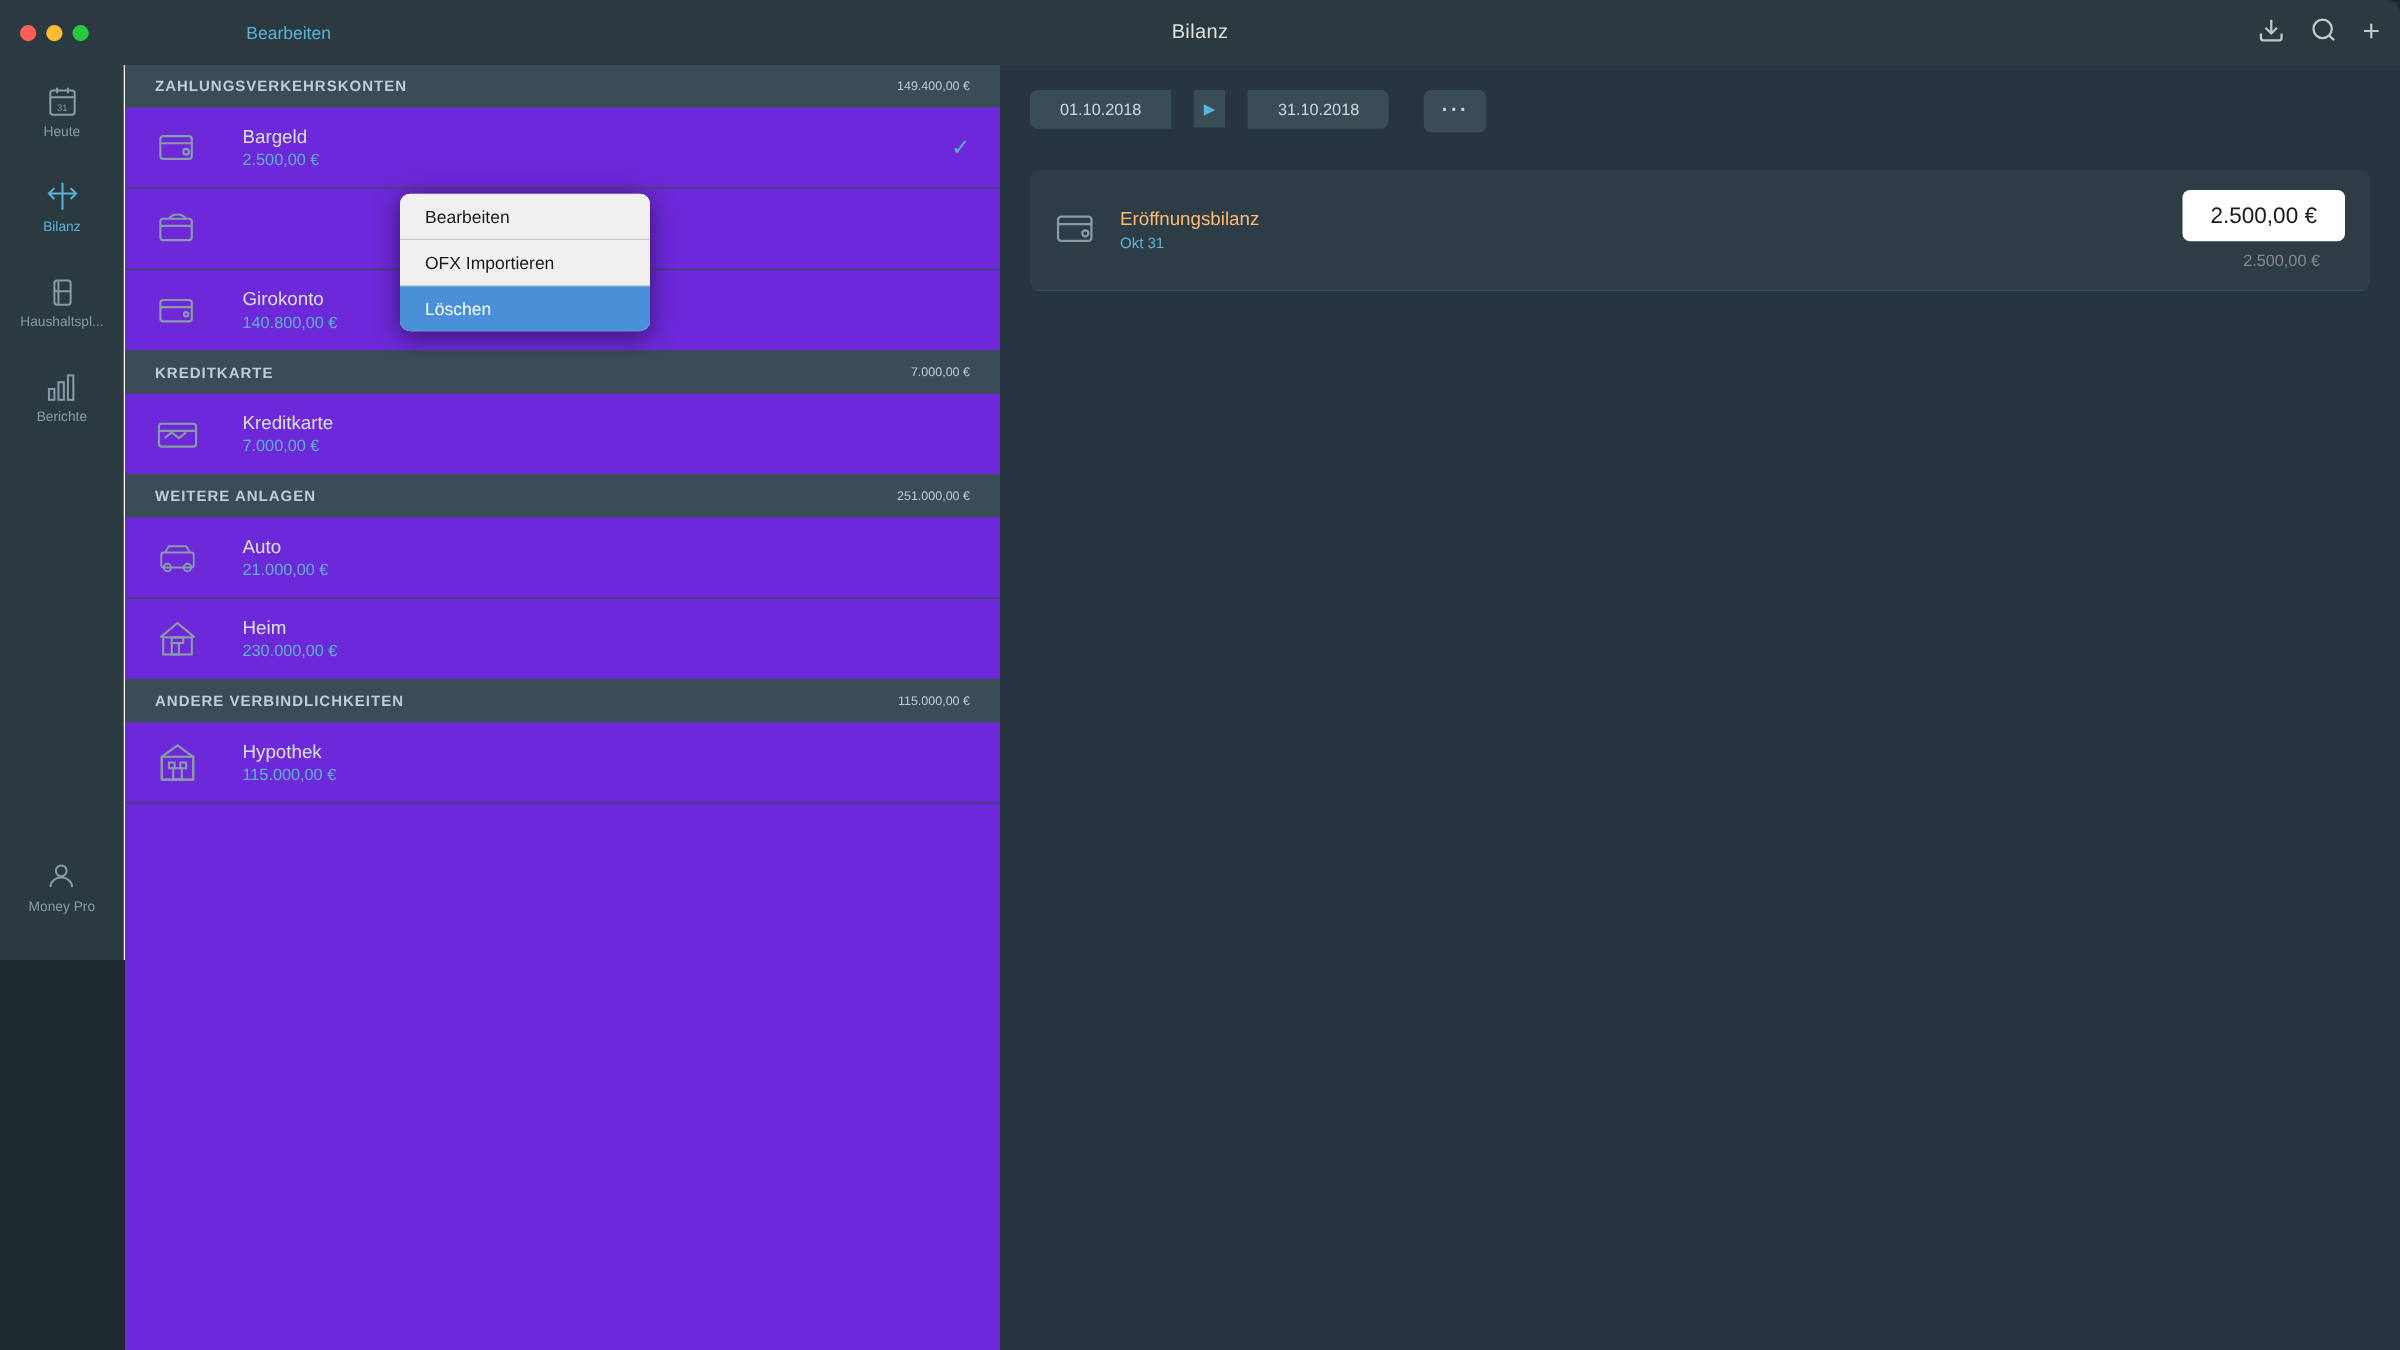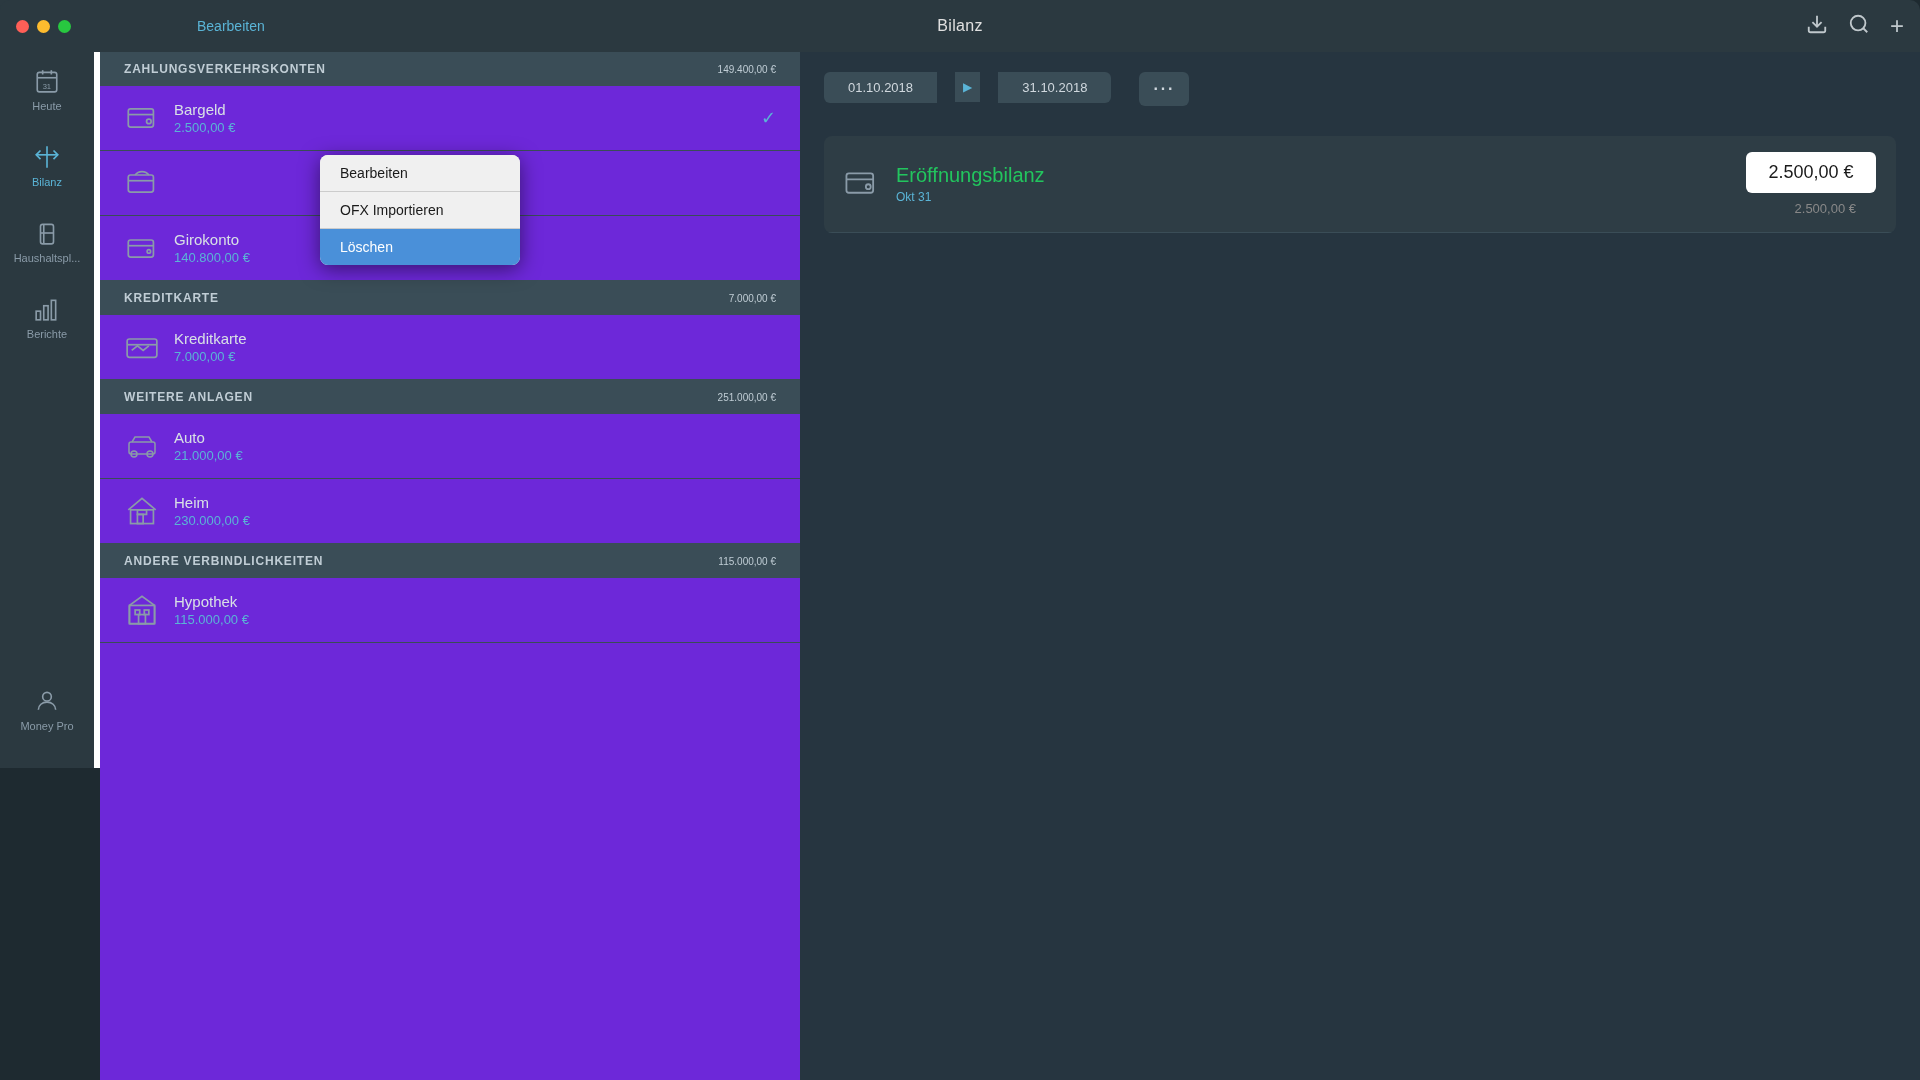--- a/index.html
+++ b/index.html
@@ -71,21 +71,21 @@
       position: absolute;
       top: 0;
       left: 0;
       width: 100px;
       height: 768px;
       background: #2b3940;
       display: flex;
       flex-direction: column;
       align-items: center;
       padding-top: 52px;
-      border-right: 6px solid #ffffff;
+      border-right: 1px solid #ffffff;
       z-index: 50;
     }
     .sidebar-item {
       display: flex;
       flex-direction: column;
       align-items: center;
       padding: 16px 0;
       width: 100%;
       cursor: pointer;
       color: #8a9ba8;
@@ -148,20 +148,21 @@
     }
 
     
     .account-row {
       display: flex;
       align-items: center;
       padding: 14px 24px;
       border-bottom: 1px solid #3a4d57;
       cursor: pointer;
       position: relative;
+      gap: 20px;
     }
     .account-icon {
       width: 36px; height: 36px;
       margin-right: 14px;
       color: #8a9ba8;
       display: flex; align-items: center; justify-content: center;
       flex-shrink: 0;
     }
     .account-icon svg { width: 32px; height: 32px; }
     .account-info { flex: 1; }
@@ -237,22 +238,22 @@
       border-bottom: 1px solid #3a4d57;
     }
     .transaction-icon {
       width: 36px; height: 36px;
       margin-right: 16px;
       color: #8a9ba8;
     }
     .transaction-icon svg { width: 34px; height: 34px; }
     .transaction-info { flex: 1; }
     .transaction-name {
-      color: #22c55e;
-      font-size: 20px;
+      color: #fdba74;
+      font-size: 15px;
       margin-bottom: 3px;
     }
     .transaction-date {
       color: #5ab4d6;
       font-size: 12px;
     }
     .transaction-amount-box {
       background: white;
       border-radius: 6px;
       padding: 10px 18px;

